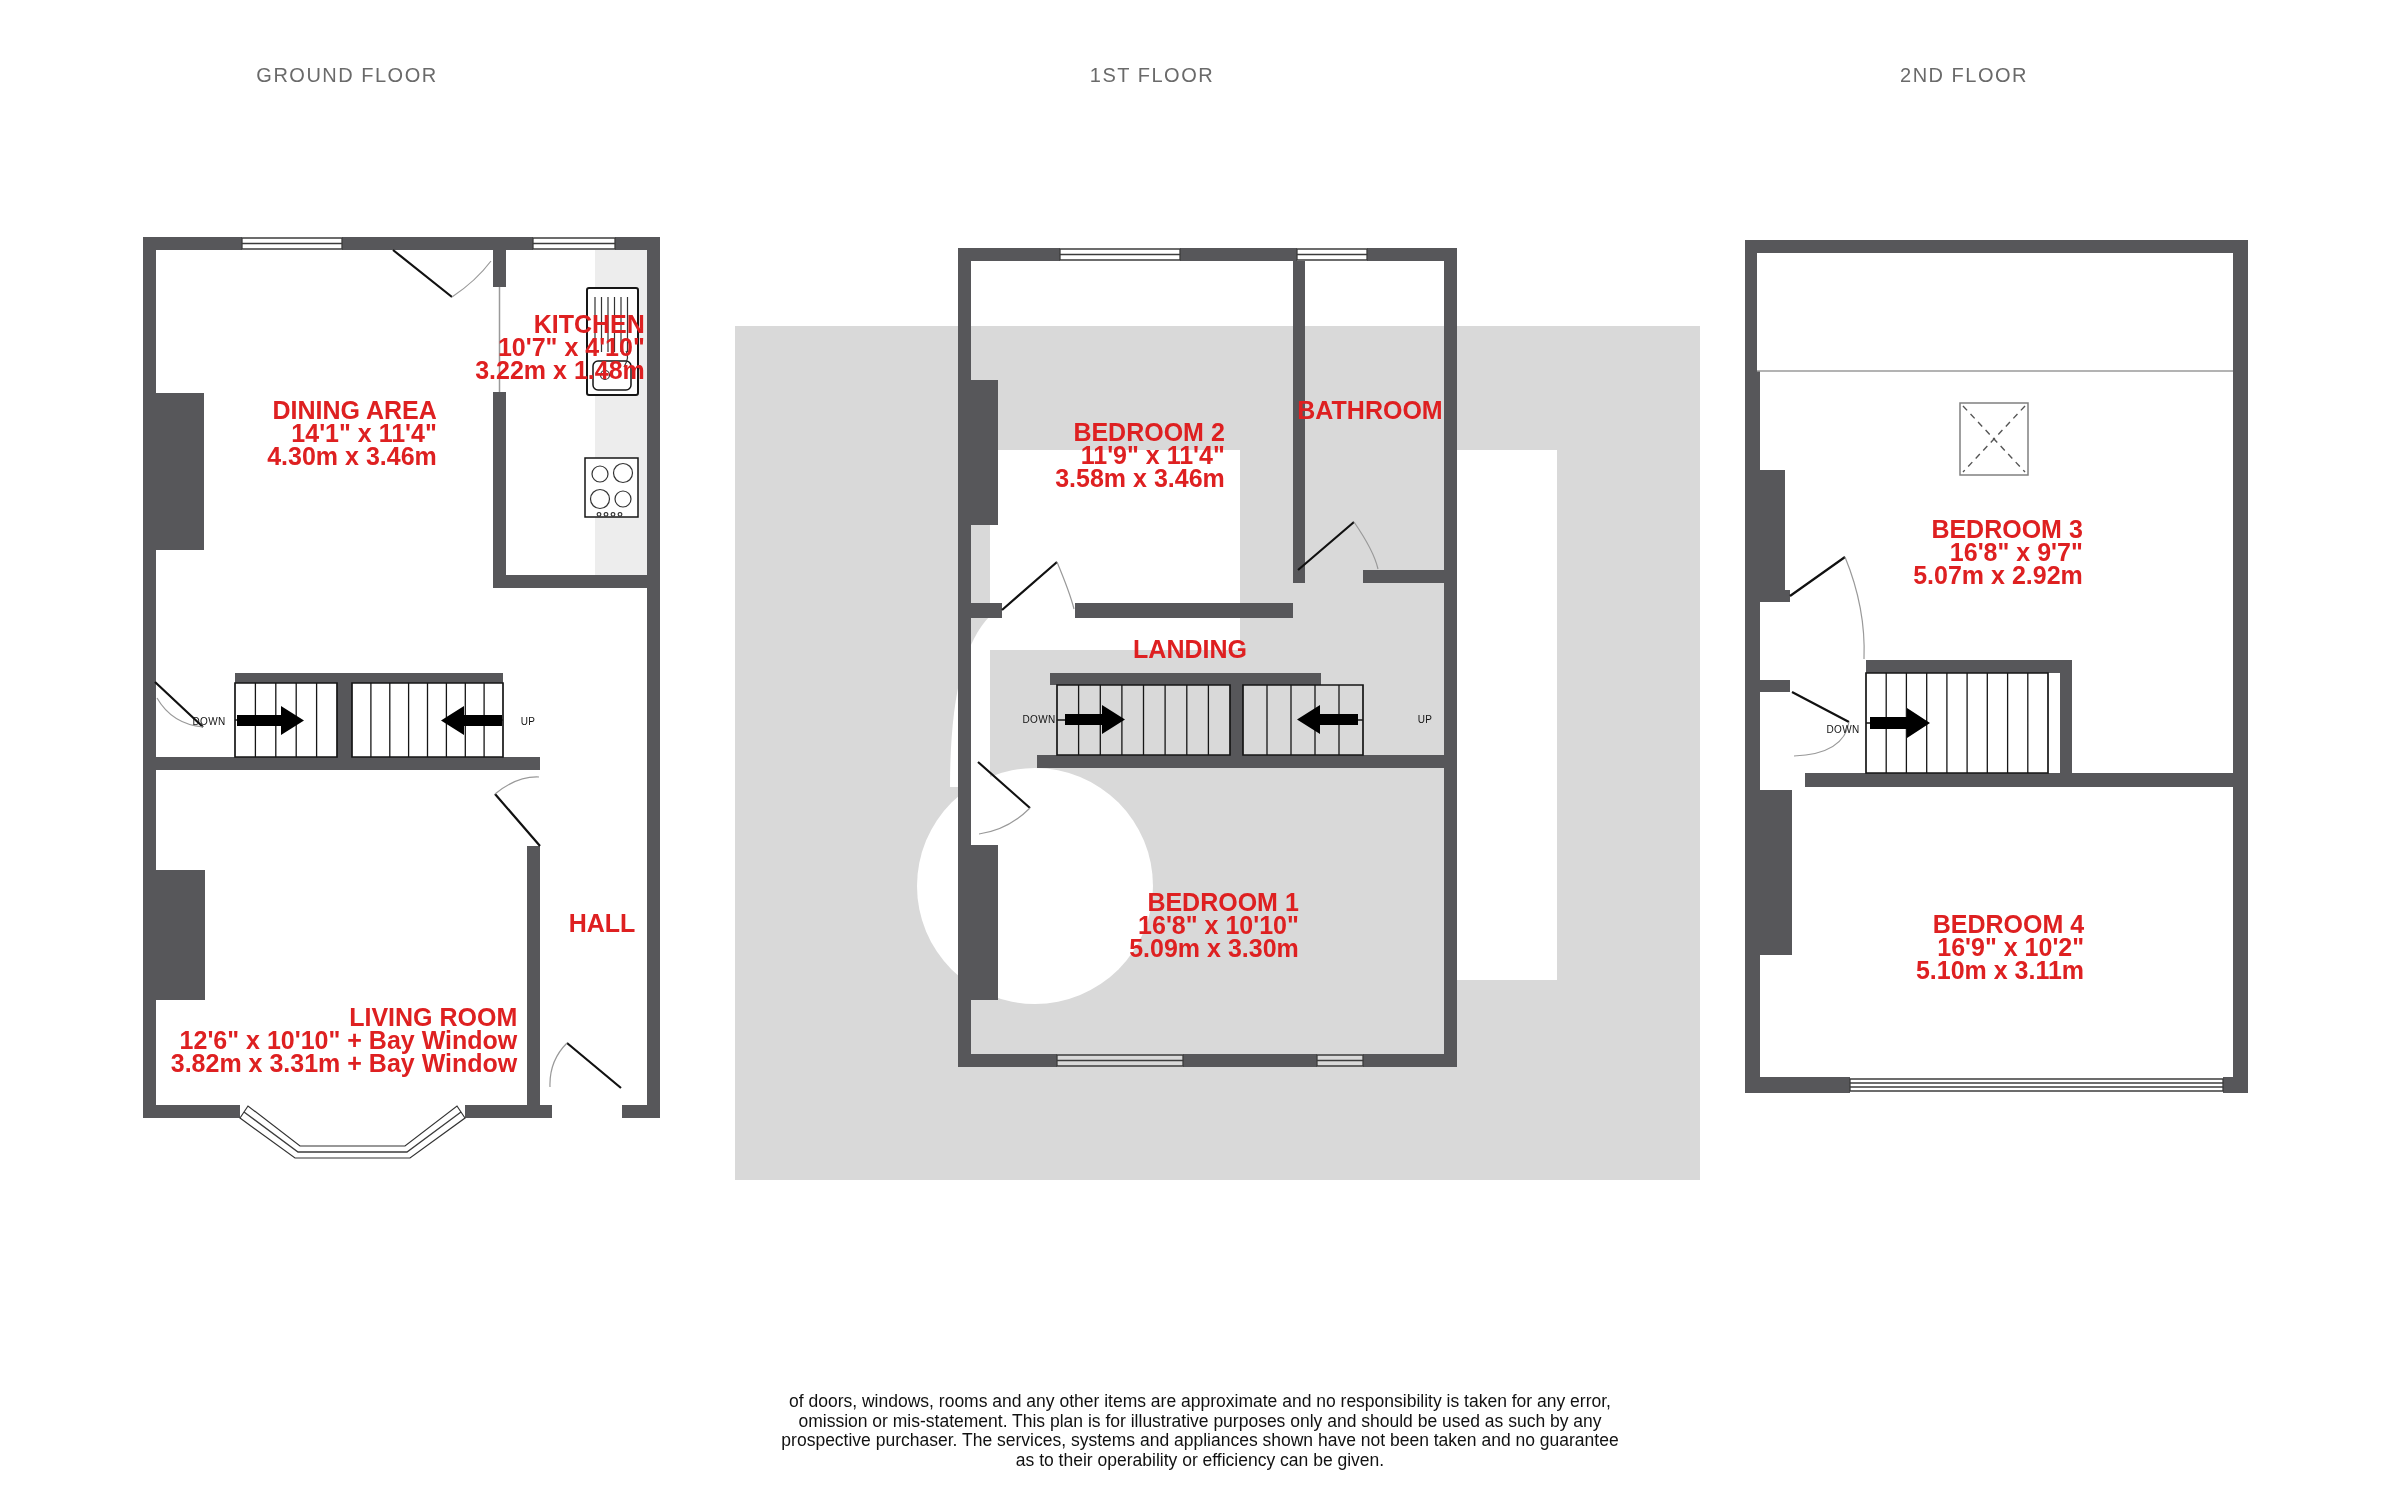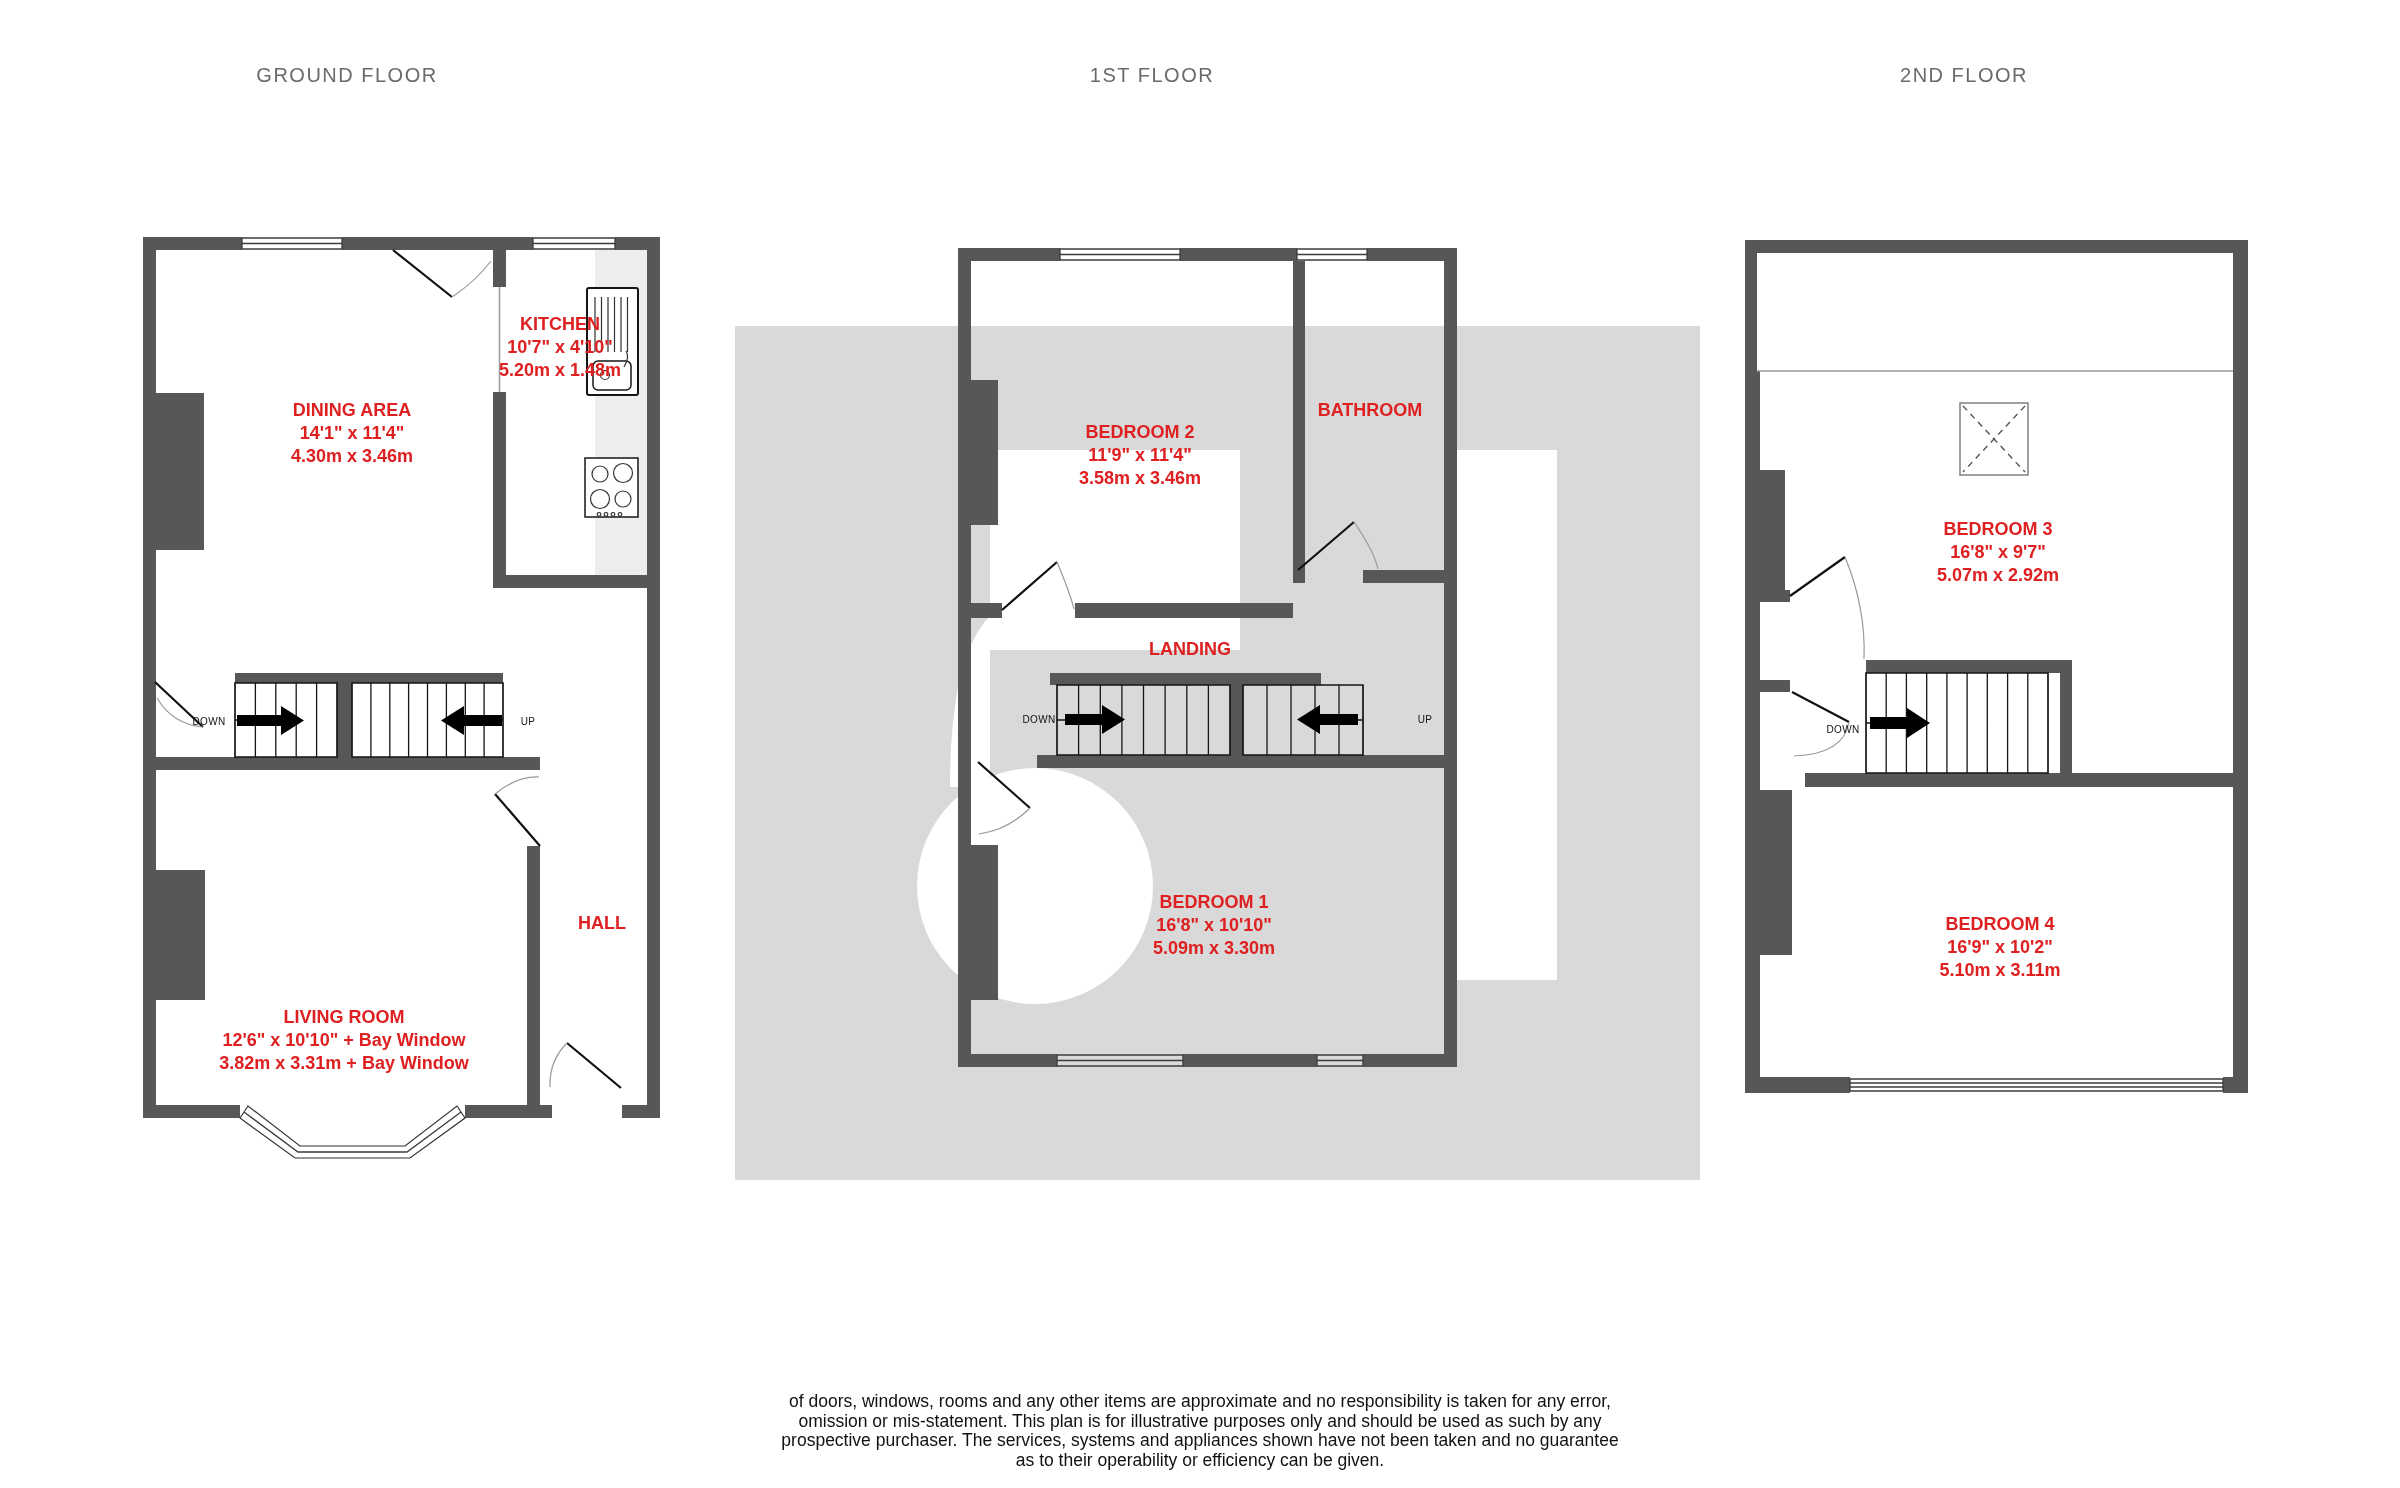--- a/index.html
+++ b/index.html
@@ -20,22 +20,22 @@
   .arrow{fill:#000;}
   .leaf{fill:none;stroke:#111;stroke-width:2.2;}
   .arc{fill:none;stroke:#999;stroke-width:1.2;}
   .bay{fill:#fff;stroke:#333;stroke-width:1.2;}
   .sky{fill:#fff;stroke:#808080;stroke-width:1.5;}
   .skyx{fill:none;stroke:#555;stroke-width:1.4;stroke-dasharray:6 5;}
   .wmG{fill:#d9d9d9;}
   .wmW{fill:#ffffff;}
   .ftitle{position:absolute;transform:translateX(-50%);color:#6a6a6a;
           font-size:20px;line-height:22px;letter-spacing:1.5px;white-space:nowrap;}
-  .rlabel{position:absolute;transform:translateX(-50%);text-align:center;color:#de2021;
-          font-weight:bold;font-size:18px;line-height:23px;white-space:nowrap;}
+  .rlabel{position:absolute;transform:translateX(-50%);text-align:right;color:#de2021;
+          font-weight:bold;font-size:25px;line-height:23px;white-space:nowrap;}
   .slabel{position:absolute;transform:translateX(-50%);color:#111;font-size:10px;
           line-height:15px;letter-spacing:.3px;white-space:nowrap;}
   .disc{position:absolute;left:1200px;transform:translateX(-50%);top:1392px;
         text-align:center;color:#111;font-size:17.5px;line-height:19.6px;white-space:nowrap;}
 </style>
 </head>
 <body>
 
 <div id="stage">
 
@@ -159,21 +159,21 @@
   <div class="ftitle" style="left:1964px;top:64px;">2ND FLOOR</div>
 
   <div class="rlabel" style="left:352px;top:399px;">
     <div>DINING AREA</div>
     <div>14'1"  x 11'4"</div>
     <div>4.30m  x 3.46m</div>
   </div>
   <div class="rlabel" style="left:560px;top:313px;">
     <div>KITCHEN</div>
     <div>10'7"  x 4'10"</div>
-    <div>5.20m  x 1.48m</div>
+    <div>3.22m  x 1.48m</div>
   </div>
   <div class="rlabel" style="left:344px;top:1006px;">
     <div>LIVING ROOM</div>
     <div>12'6"  x 10'10" + Bay Window</div>
     <div>3.82m  x 3.31m + Bay Window</div>
   </div>
   <div class="rlabel" style="left:602px;top:912px;">
     <div>HALL</div>
   </div>
 

